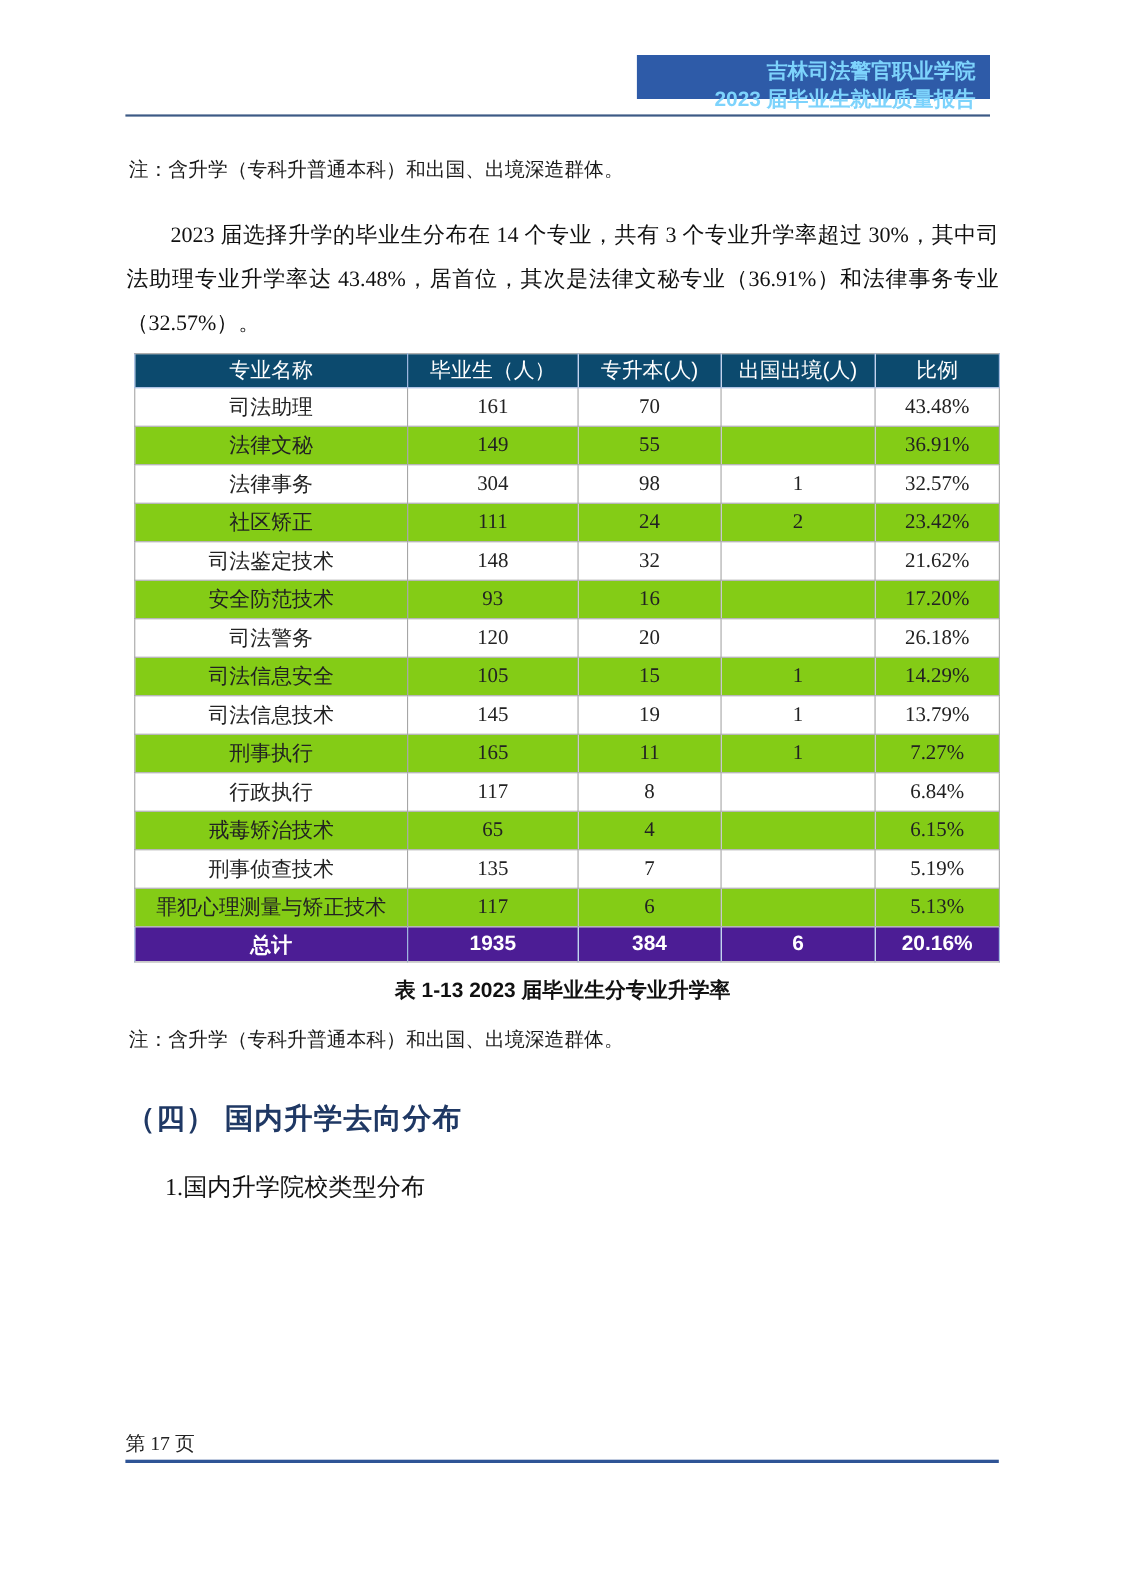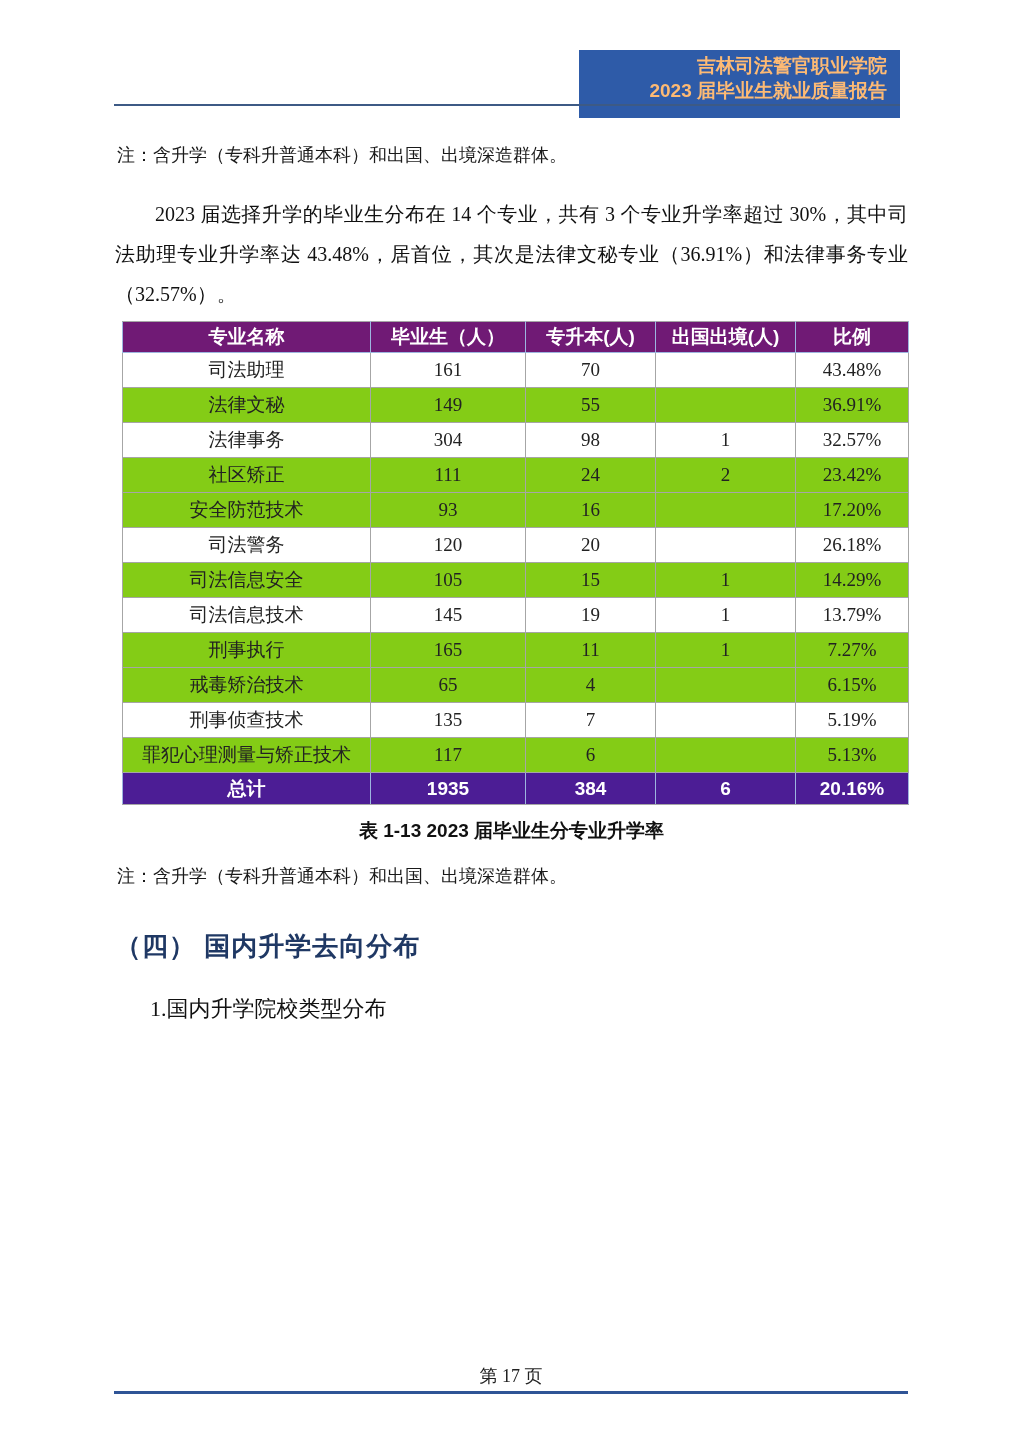--- a/index.html
+++ b/index.html
@@ -13,23 +13,23 @@
     font-family: "Liberation Serif", "DejaVu Serif", serif;
     color: #1a1a1a;
   }
 
   
   .header-box {
     position: absolute;
     left: 579px;
     top: 50px;
     width: 321px;
-    height: 68px;
+    height: 40px;
     background: #2E5BA8;
-    color: #fdba74;
+    color: #7dd3fc;
     font-family: "Liberation Sans", "DejaVu Sans", sans-serif;
     font-weight: bold;
     font-size: 19px;
     line-height: 25px;
     text-align: right;
     padding: 3px 13px 0 0;
   }
   .header-rule {
     position: absolute;
     left: 114px;
@@ -79,26 +79,26 @@
     table-layout: fixed;
   }
   .rate-table th, .rate-table td {
     border: 1px solid #A6A6A6;
     text-align: center;
     vertical-align: middle;
     padding: 0 2px;
     overflow: hidden;
   }
   .rate-table thead th {
-    background: #701a75;
+    background: #0c4a6e;
     border-color: #9DB6DF;
     border-top-color: #A6A6A6;
     color: #ffffff;
     font-family: "Liberation Sans", "DejaVu Sans", sans-serif;
-    font-weight: bold;
+    font-weight: normal;
     font-size: 19px;
     height: 31px;
   }
   .rate-table tbody td {
     background: #ffffff;
     font-size: 19px;
     height: 35px;
     color: #222222;
   }
   .rate-table tbody tr.alt td { background: #84cc16; }
@@ -127,23 +127,23 @@
     font-weight: normal;
     font-size: 22px;
     line-height: 28px;
     color: #111111;
   }
 
   
   .footer {
     position: absolute;
     left: 114px;
-    top: 1364px;
+    top: 1300px;
     width: 794px;
-    text-align: center;
+    text-align: left;
   }
   .footer-label {
     font-size: 18px;
     line-height: 24px;
     color: #222222;
   }
   .footer-rule {
     margin-top: 3px;
     height: 3px;
     background: #2F5496;
@@ -206,20 +206,27 @@
             <td>1</td>
             <td>32.57%</td>
           </tr>
           <tr class="alt">
             <td>社区矫正</td>
             <td>111</td>
             <td>24</td>
             <td>2</td>
             <td>23.42%</td>
           </tr>
+          <tr>
+            <td>司法鉴定技术</td>
+            <td>148</td>
+            <td>32</td>
+            <td></td>
+            <td>21.62%</td>
+          </tr>
           <tr class="alt">
             <td>安全防范技术</td>
             <td>93</td>
             <td>16</td>
             <td></td>
             <td>17.20%</td>
           </tr>
           <tr>
             <td>司法警务</td>
             <td>120</td>
@@ -240,20 +247,27 @@
             <td>19</td>
             <td>1</td>
             <td>13.79%</td>
           </tr>
           <tr class="alt">
             <td>刑事执行</td>
             <td>165</td>
             <td>11</td>
             <td>1</td>
             <td>7.27%</td>
+          </tr>
+          <tr>
+            <td>行政执行</td>
+            <td>117</td>
+            <td>8</td>
+            <td></td>
+            <td>6.84%</td>
           </tr>
           <tr class="alt">
             <td>戒毒矫治技术</td>
             <td>65</td>
             <td>4</td>
             <td></td>
             <td>6.15%</td>
           </tr>
           <tr>
             <td>刑事侦查技术</td>

